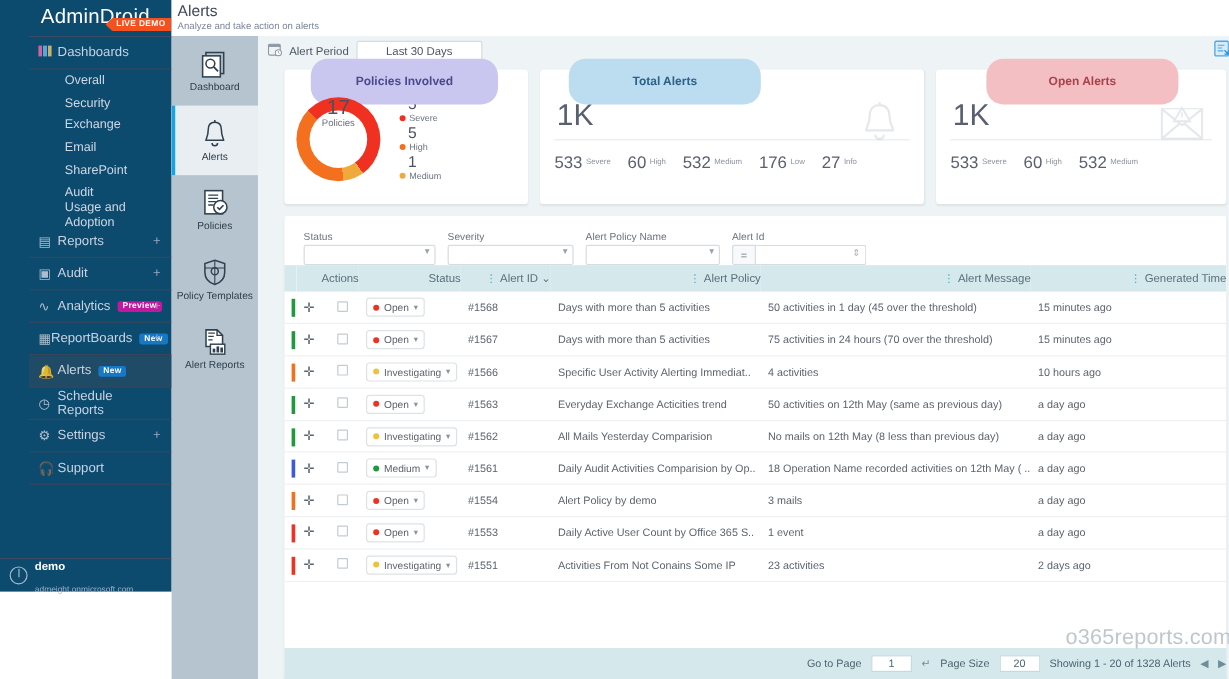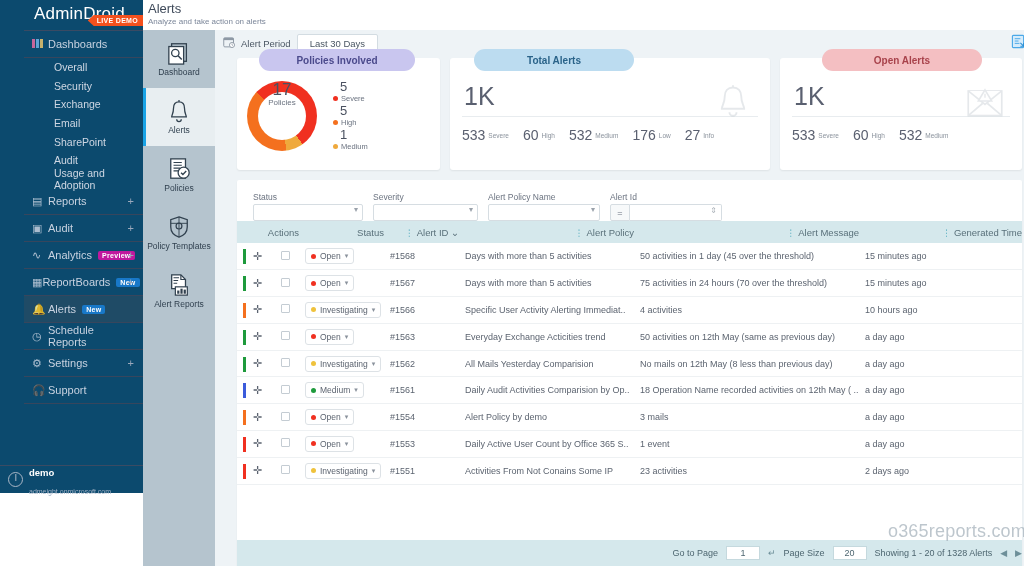--- a/index.html
+++ b/index.html
@@ -81,33 +81,33 @@
 
   
   .main { flex: 1; background: #eef3f6; position: relative; display: flex; flex-direction: column; }
   .toolbar {
     height: 26px; display: flex; align-items: center; padding: 0 8px; gap: 6px;
     background: #eef3f6;
   }
   .tb-label { font-size: 9.5px; color: #4a5663; }
   .period-btn {
     background: #fff; border: 1px solid #d3dce2; font-size: 9.5px; color: #4a5663;
-    padding: 3px 12px; border-radius: 2px; cursor: pointer;
+    padding: 3px 24px; border-radius: 2px; cursor: pointer;
   }
   .export-icon { margin-left: auto; cursor: pointer; }
 
   
   .cards { display: flex; gap: 10px; padding: 2px 12px 0 22px; }
   .card { background: #fff; border-radius: 3px; position: relative; padding-top: 18px;
           box-shadow: 0 1px 2px rgba(0,0,0,.07); }
   .card.c1 { width: 203px; height: 112px; }
   .card.c2 { width: 320px; height: 112px; }
   .card.c3 { width: 242px; height: 112px; }
   .ribbon {
-    position: absolute; top: -9px; left: 22px; height: 22px; min-width: 150px;
+    position: absolute; top: -9px; left: 22px; height: 38px; min-width: 150px;
     border-radius: 14px; display: flex; align-items: center; justify-content: center;
     font-size: 10px; font-weight: bold;
   }
   .ribbon::before {
     content:""; position: absolute; left: -13px; top: 3px; width: 28px; height: 18px;
     border-radius: 50% 50% 0 0 / 100% 100% 0 0; z-index: -1;
   }
   .r-purple { background: #c9c6ef; color: #4b4a8c; width: 156px; }
   .r-purple::before { background: #8f8ccf; }
   .r-blue { background: #bcdcf0; color: #2a6389; width: 160px; left: 24px; }

